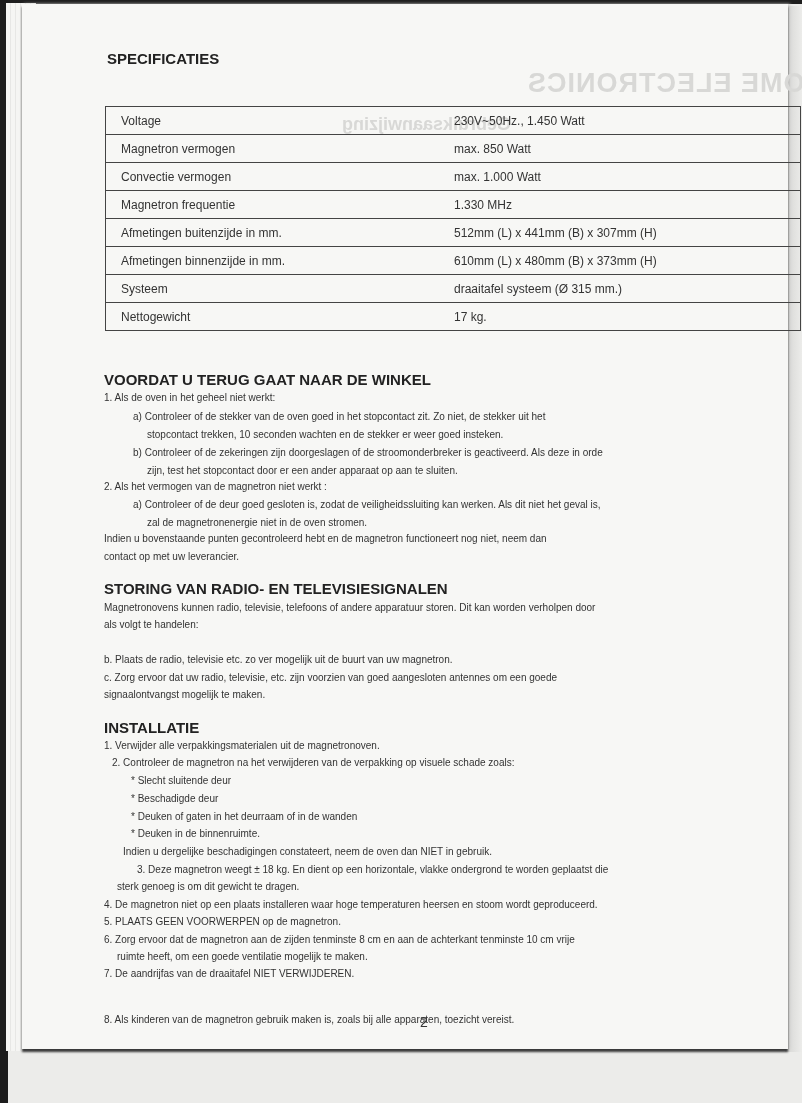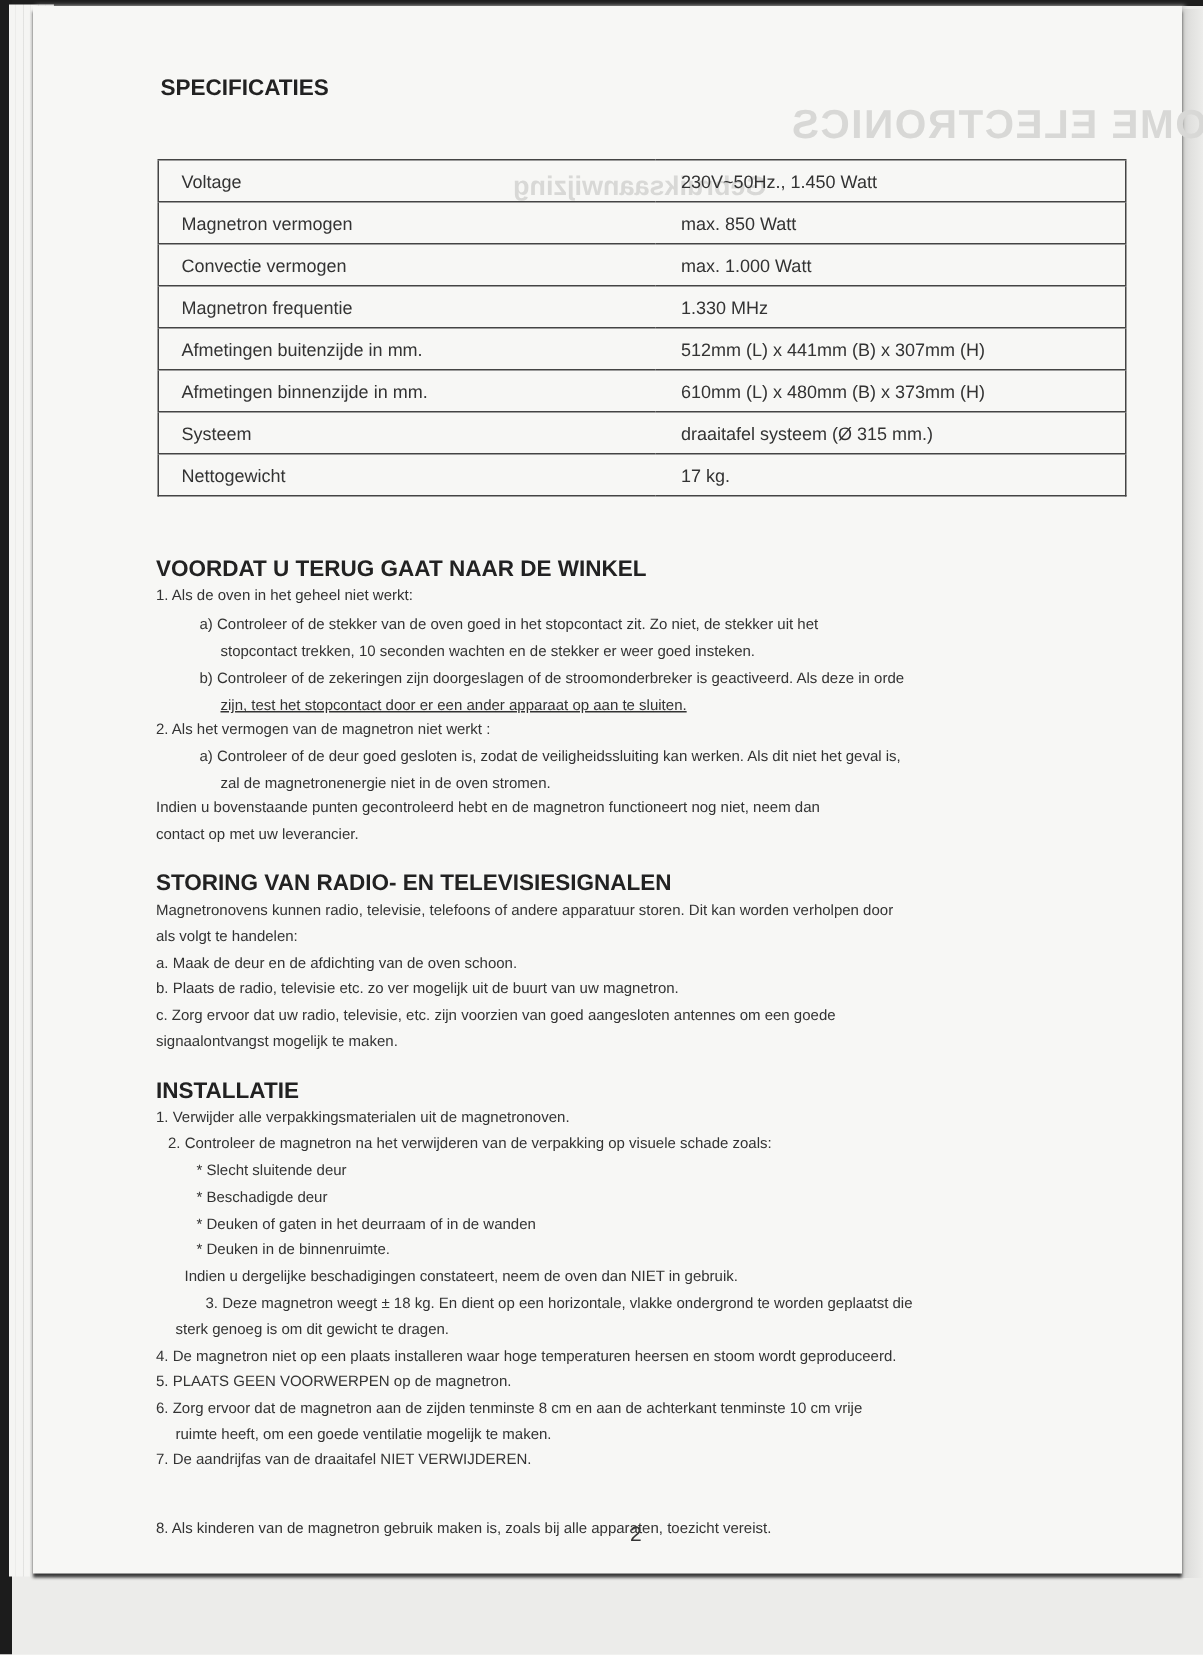--- a/index.html
+++ b/index.html
@@ -32,21 +32,21 @@
     position: absolute; color: #d8d8d6; font-weight: bold; white-space: nowrap;
   }
   .ghost.g1 { left: 505px; top: 64px; font-size: 27px; letter-spacing: 1px; transform: scaleX(-1); }
   .ghost.g2 { left: 320px; top: 110px; font-size: 18px; transform: scaleX(-1); }
   .content { position: absolute; left: 0; top: 0; width: 802px; height: 1103px; }
 
   .h1 {
     position: absolute; left: 107px; top: 50px; font-size: 15px; font-weight: bold; color: #222;
   }
   table.specs {
-    position: absolute; left: 105px; top: 106px; width: 646px;
+    position: absolute; left: 105px; top: 106px; width: 696px;
     border-collapse: collapse; border: 1.5px solid #444;
     font-size: 12px;
   }
   table.specs td {
     border-top: 1.5px solid #444; height: 27px; padding: 0 0 0 15px; vertical-align: middle; color: #333;
   }
   table.specs td.k { width: 316px; }
   table.specs td.v { padding-left: 17px; }
 
   .section-title {
@@ -111,31 +111,30 @@
         <td class="v">17 kg.</td>
       </tr>
     </tbody>
   </table>
 
   <div class="section-title" style="top:371px;">VOORDAT U TERUG GAAT NAAR DE WINKEL</div>
   <div class="line" style="left:104px; top:390px;">1. Als de oven in het geheel niet werkt:</div>
   <div class="line" style="left:133px; top:409px;">a) Controleer of de stekker van de oven goed in het stopcontact zit. Zo niet, de stekker uit het</div>
   <div class="line" style="left:147px; top:427px;">stopcontact trekken, 10 seconden wachten en de stekker er weer goed insteken.</div>
   <div class="line" style="left:133px; top:445px;">b) Controleer of de zekeringen zijn doorgeslagen of de stroomonderbreker is geactiveerd. Als deze in orde</div>
-  <div class="line" style="left:147px; top:463px;text-decoration:underline;">zijn, test het stopcontact door er een ander apparaat op aan te sluiten.</div>
+  <div class="line" style="left:147px; top:463px;">zijn, test het stopcontact door er een ander apparaat op aan te sluiten.</div>
   <div class="line" style="left:104px; top:479px;">2. Als het vermogen van de magnetron niet werkt :</div>
   <div class="line" style="left:133px; top:497px;">a) Controleer of de deur goed gesloten is, zodat de veiligheidssluiting kan werken. Als dit niet het geval is,</div>
   <div class="line" style="left:147px; top:515px;">zal de magnetronenergie niet in de oven stromen.</div>
   <div class="line" style="left:104px; top:531px;">Indien u bovenstaande punten gecontroleerd hebt en de magnetron functioneert nog niet, neem dan</div>
   <div class="line" style="left:104px; top:549px;">contact op met uw leverancier.</div>
 
   <div class="section-title" style="top:580px;">STORING VAN RADIO- EN TELEVISIESIGNALEN</div>
   <div class="line" style="left:104px; top:600px;">Magnetronovens kunnen radio, televisie, telefoons of andere apparatuur storen. Dit kan worden verholpen door</div>
   <div class="line" style="left:104px; top:617px;">als volgt te handelen:</div>
-  <div class="line" style="left:104px; top:635px;">a. Maak de deur en de afdichting van de oven schoon.</div>
   <div class="line" style="left:104px; top:670px;">c. Zorg ervoor dat uw radio, televisie, etc. zijn voorzien van goed aangesloten antennes om een goede</div>
   <div class="line" style="left:104px; top:652px;">b. Plaats de radio, televisie etc. zo ver mogelijk uit de buurt van uw magnetron.</div>
   <div class="line" style="left:104px; top:687px;">signaalontvangst mogelijk te maken.</div>
 
   <div class="section-title" style="top:719px;">INSTALLATIE</div>
   <div class="line" style="left:104px; top:738px;">1. Verwijder alle verpakkingsmaterialen uit de magnetronoven.</div>
   <div class="line" style="left:112px; top:755px;">2. Controleer de magnetron na het verwijderen van de verpakking op visuele schade zoals:</div>
   <div class="line" style="left:131px; top:773px;">* Slecht sluitende deur</div>
   <div class="line" style="left:131px; top:791px;">* Beschadigde deur</div>
   <div class="line" style="left:131px; top:809px;">* Deuken of gaten in het deurraam of in de wanden</div>

